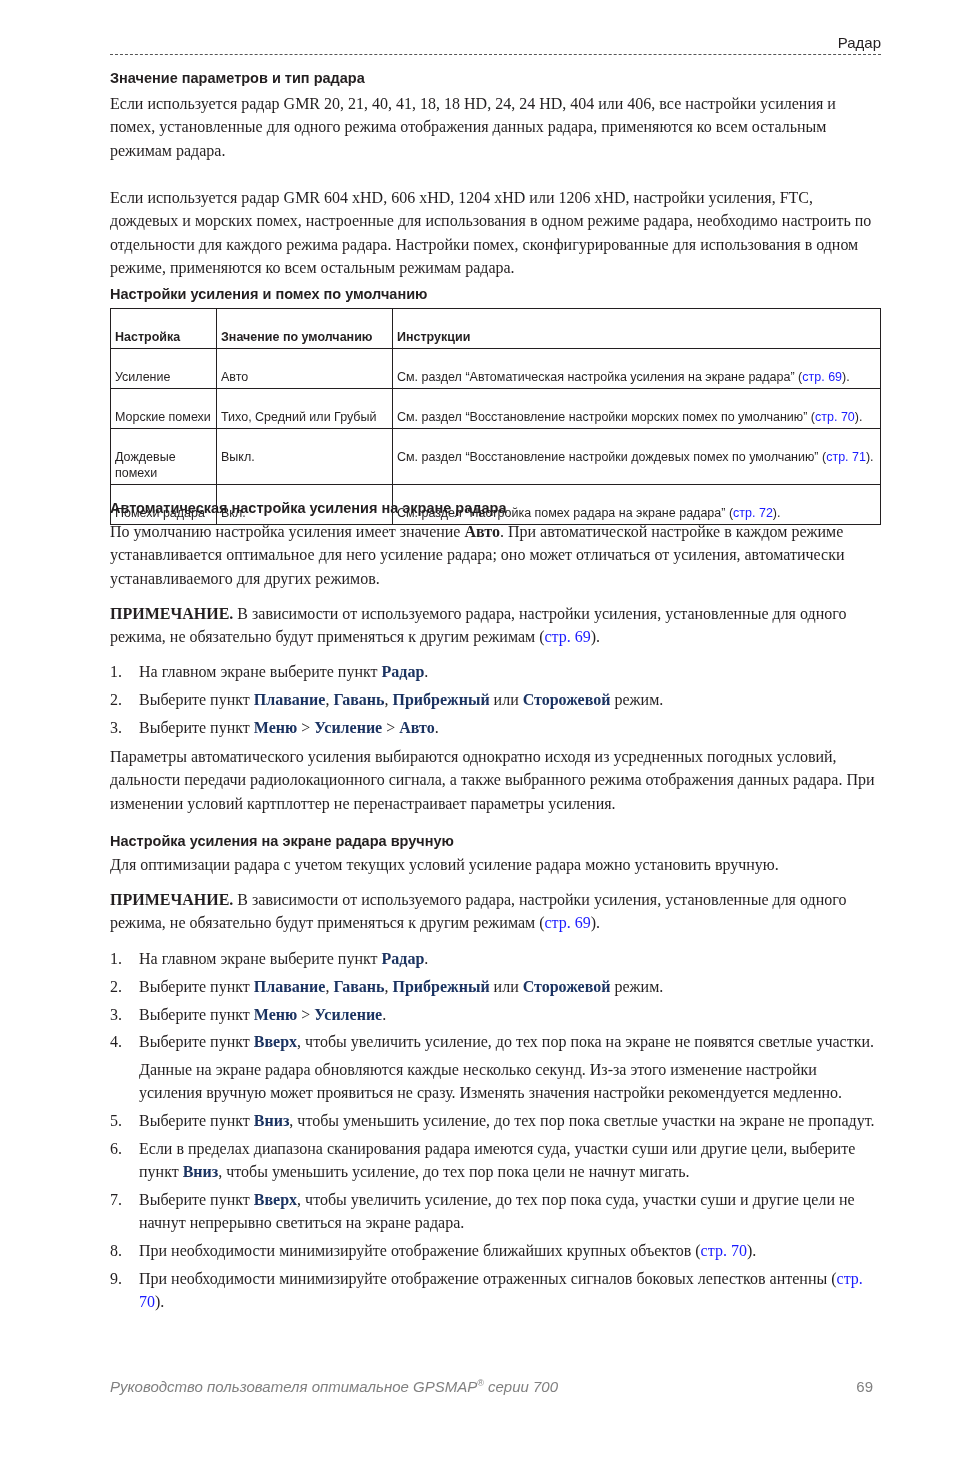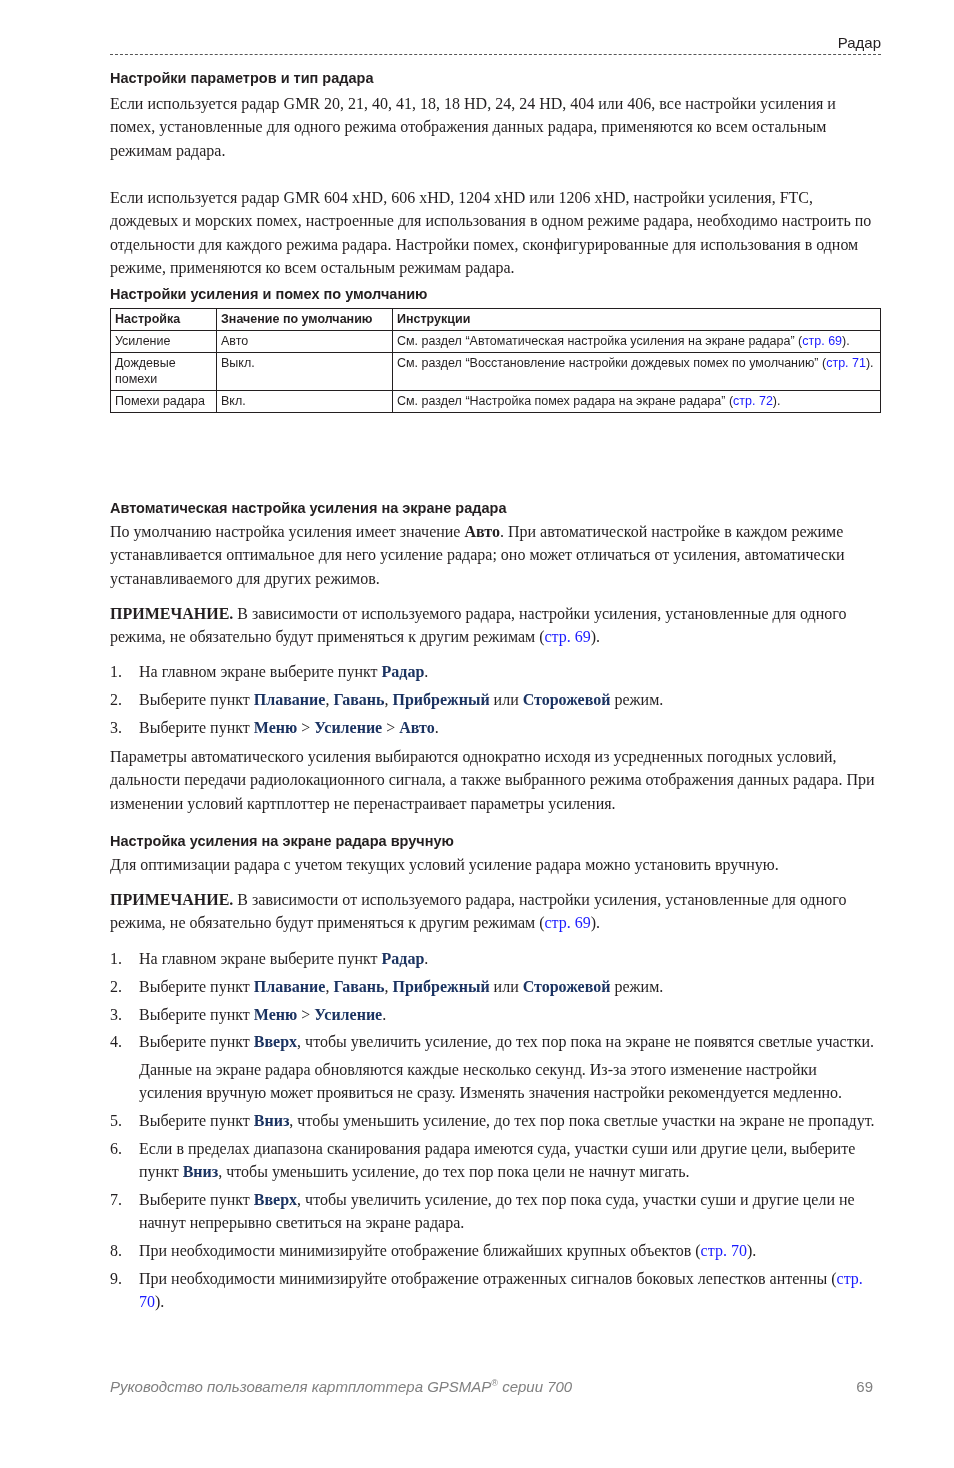--- a/index.html
+++ b/index.html
@@ -6,61 +6,66 @@
   body { width: 954px; height: 1468px; position: relative; overflow: hidden; color: #231f20; }
   .page { position: absolute; left: 110px; top: 0; width: 771px; }
   .running-head { position: absolute; left: 110px; top: 34px; width: 771px; height: 20px; border-bottom: 1px dashed #555; }
   .running-head span { position: absolute; right: 0; top: 0; font-family: "Liberation Sans", sans-serif; font-size: 15px; color: #231f20; }
   .h { font-family: "Liberation Sans", sans-serif; font-weight: bold; font-size: 14.5px; position: absolute; left: 0; }
   .p { font-family: "Liberation Serif", serif; font-size: 16px; line-height: 23.3px; position: absolute; left: 0; width: 771px; }
   .b { font-weight: bold; }
   .kw { font-weight: bold; color: #1b3361; }
   .lnk { color: #1a1aff; }
   table.t { position: absolute; left: 0; top: 308px; width: 771px; border-collapse: collapse; font-family: "Liberation Sans", sans-serif; font-size: 12.5px; }
-  table.t td, table.t th { border: 1px solid #231f20; padding: 2px 4px 3px 4px; vertical-align: top; text-align: left; line-height: 16px; }
+  table.t td, table.t th { border: 1px solid #231f20; padding: 20px 4px 3px 4px; vertical-align: top; text-align: left; line-height: 16px; }
   table.t th { font-weight: bold; }
   table.t col.c1 { width: 106px; } table.t col.c2 { width: 176px; }
   ol.steps { list-style: none; margin: 0; padding: 0; position: absolute; left: 0; width: 771px; font-family: "Liberation Serif", serif; font-size: 16px; line-height: 23.3px; }
   ol.steps li { position: relative; padding-left: 29px; margin-bottom: 4.5px; }
   ol.steps li .num { position: absolute; left: 0; top: 0; }
   ol.steps li .sub { display: block; margin-top: 4px; }
   .footer { position: absolute; left: 110px; top: 1378px; width: 771px; font-family: "Liberation Sans", sans-serif; font-style: italic; font-size: 15px; color: #808080; }
   .footer .pg { position: absolute; right: 8px; top: 0; font-style: normal; text-align: right; }
   sup { font-size: 9px; }
 </style>
 </head>
 <body>
 
 <div class="running-head">
   <span>Радар</span>
 </div>
 
 <div class="page">
 
-  <div class="h" style="top:70px">Настройки параметров и тип радара</div>
+  <div class="h" style="top:70px">Значение параметров и тип радара</div>
   <div class="p" style="top:92px">Если используется радар GMR 20, 21, 40, 41, 18, 18 HD, 24, 24 HD, 404 или 406, все настройки усиления и помех, установленные для одного режима отображения данных радара, применяются ко всем остальным режимам радара.</div>
   <div class="p" style="top:186px">Если используется радар GMR 604 xHD, 606 xHD, 1204 xHD или 1206 xHD, настройки усиления, FTC, дождевых и морских помех, настроенные для использования в одном режиме радара, необходимо настроить по отдельности для каждого режима радара. Настройки помех, сконфигурированные для использования в одном режиме, применяются ко всем остальным режимам радара.</div>
 
   <div class="h" style="top:286px">Настройки усиления и помех по умолчанию</div>
   <table class="t">
     <colgroup>
         <col class="c1">
         <col class="c2">
         <col>
       </colgroup>
     <tbody>
         <tr>
       <th>Настройка</th>
       <th>Значение по умолчанию</th>
       <th>Инструкции</th>
     </tr>
     <tr>
       <td>Усиление</td>
       <td>Авто</td>
       <td><span>См. раздел “Автоматическая настройка усиления на экране радара” (</span><a class="lnk">стр. 69</a><span>).</span></td>
+    </tr>
+    <tr>
+      <td>Морские помехи</td>
+      <td>Тихо, Средний или Грубый</td>
+      <td><span>См. раздел “Восстановление настройки морских помех по умолчанию” (</span><a class="lnk">стр. 70</a><span>).</span></td>
     </tr>
     <tr>
       <td>Дождевые помехи</td>
       <td>Выкл.</td>
       <td><span>См. раздел “Восстановление настройки дождевых помех по умолчанию” (</span><a class="lnk">стр. 71</a><span>).</span></td>
     </tr>
     <tr>
       <td>Помехи радара</td>
       <td>Вкл.</td>
       <td><span>См. раздел “Настройка помех радара на экране радара” (</span><a class="lnk">стр. 72</a><span>).</span></td>
@@ -91,15 +96,15 @@
     <li><span class="num">4.</span><span>Выберите пункт </span><span class="kw">Вверх</span><span>, чтобы увеличить усиление, до тех пор пока на экране не появятся светлые участки.</span><span class="sub">Данные на экране радара обновляются каждые несколько секунд. Из-за этого изменение настройки усиления вручную может проявиться не сразу. Изменять значения настройки рекомендуется медленно.</span></li>
     <li><span class="num">5.</span><span>Выберите пункт </span><span class="kw">Вниз</span><span>, чтобы уменьшить усиление, до тех пор пока светлые участки на экране не пропадут.</span></li>
     <li><span class="num">6.</span><span>Если в пределах диапазона сканирования радара имеются суда, участки суши или другие цели, выберите пункт </span><span class="kw">Вниз</span><span>, чтобы уменьшить усиление, до тех пор пока цели не начнут мигать.</span></li>
     <li><span class="num">7.</span><span>Выберите пункт </span><span class="kw">Вверх</span><span>, чтобы увеличить усиление, до тех пор пока суда, участки суши и другие цели не начнут непрерывно светиться на экране радара.</span></li>
     <li><span class="num">8.</span><span>При необходимости минимизируйте отображение ближайших крупных объектов (</span><a class="lnk">стр. 70</a><span>).</span></li>
     <li><span class="num">9.</span><span>При необходимости минимизируйте отображение отраженных сигналов боковых лепестков антенны (</span><a class="lnk">стр. 70</a><span>).</span></li>
   </ol>
 </div>
 
 <div class="footer">
-  <span>Руководство пользователя картплоттера GPSMAP</span><sup>®</sup><span> серии 700</span>
+  <span>Руководство пользователя оптимальное GPSMAP</span><sup>®</sup><span> серии 700</span>
   <span class="pg">69</span>
 </div>
 
 </body></html>

